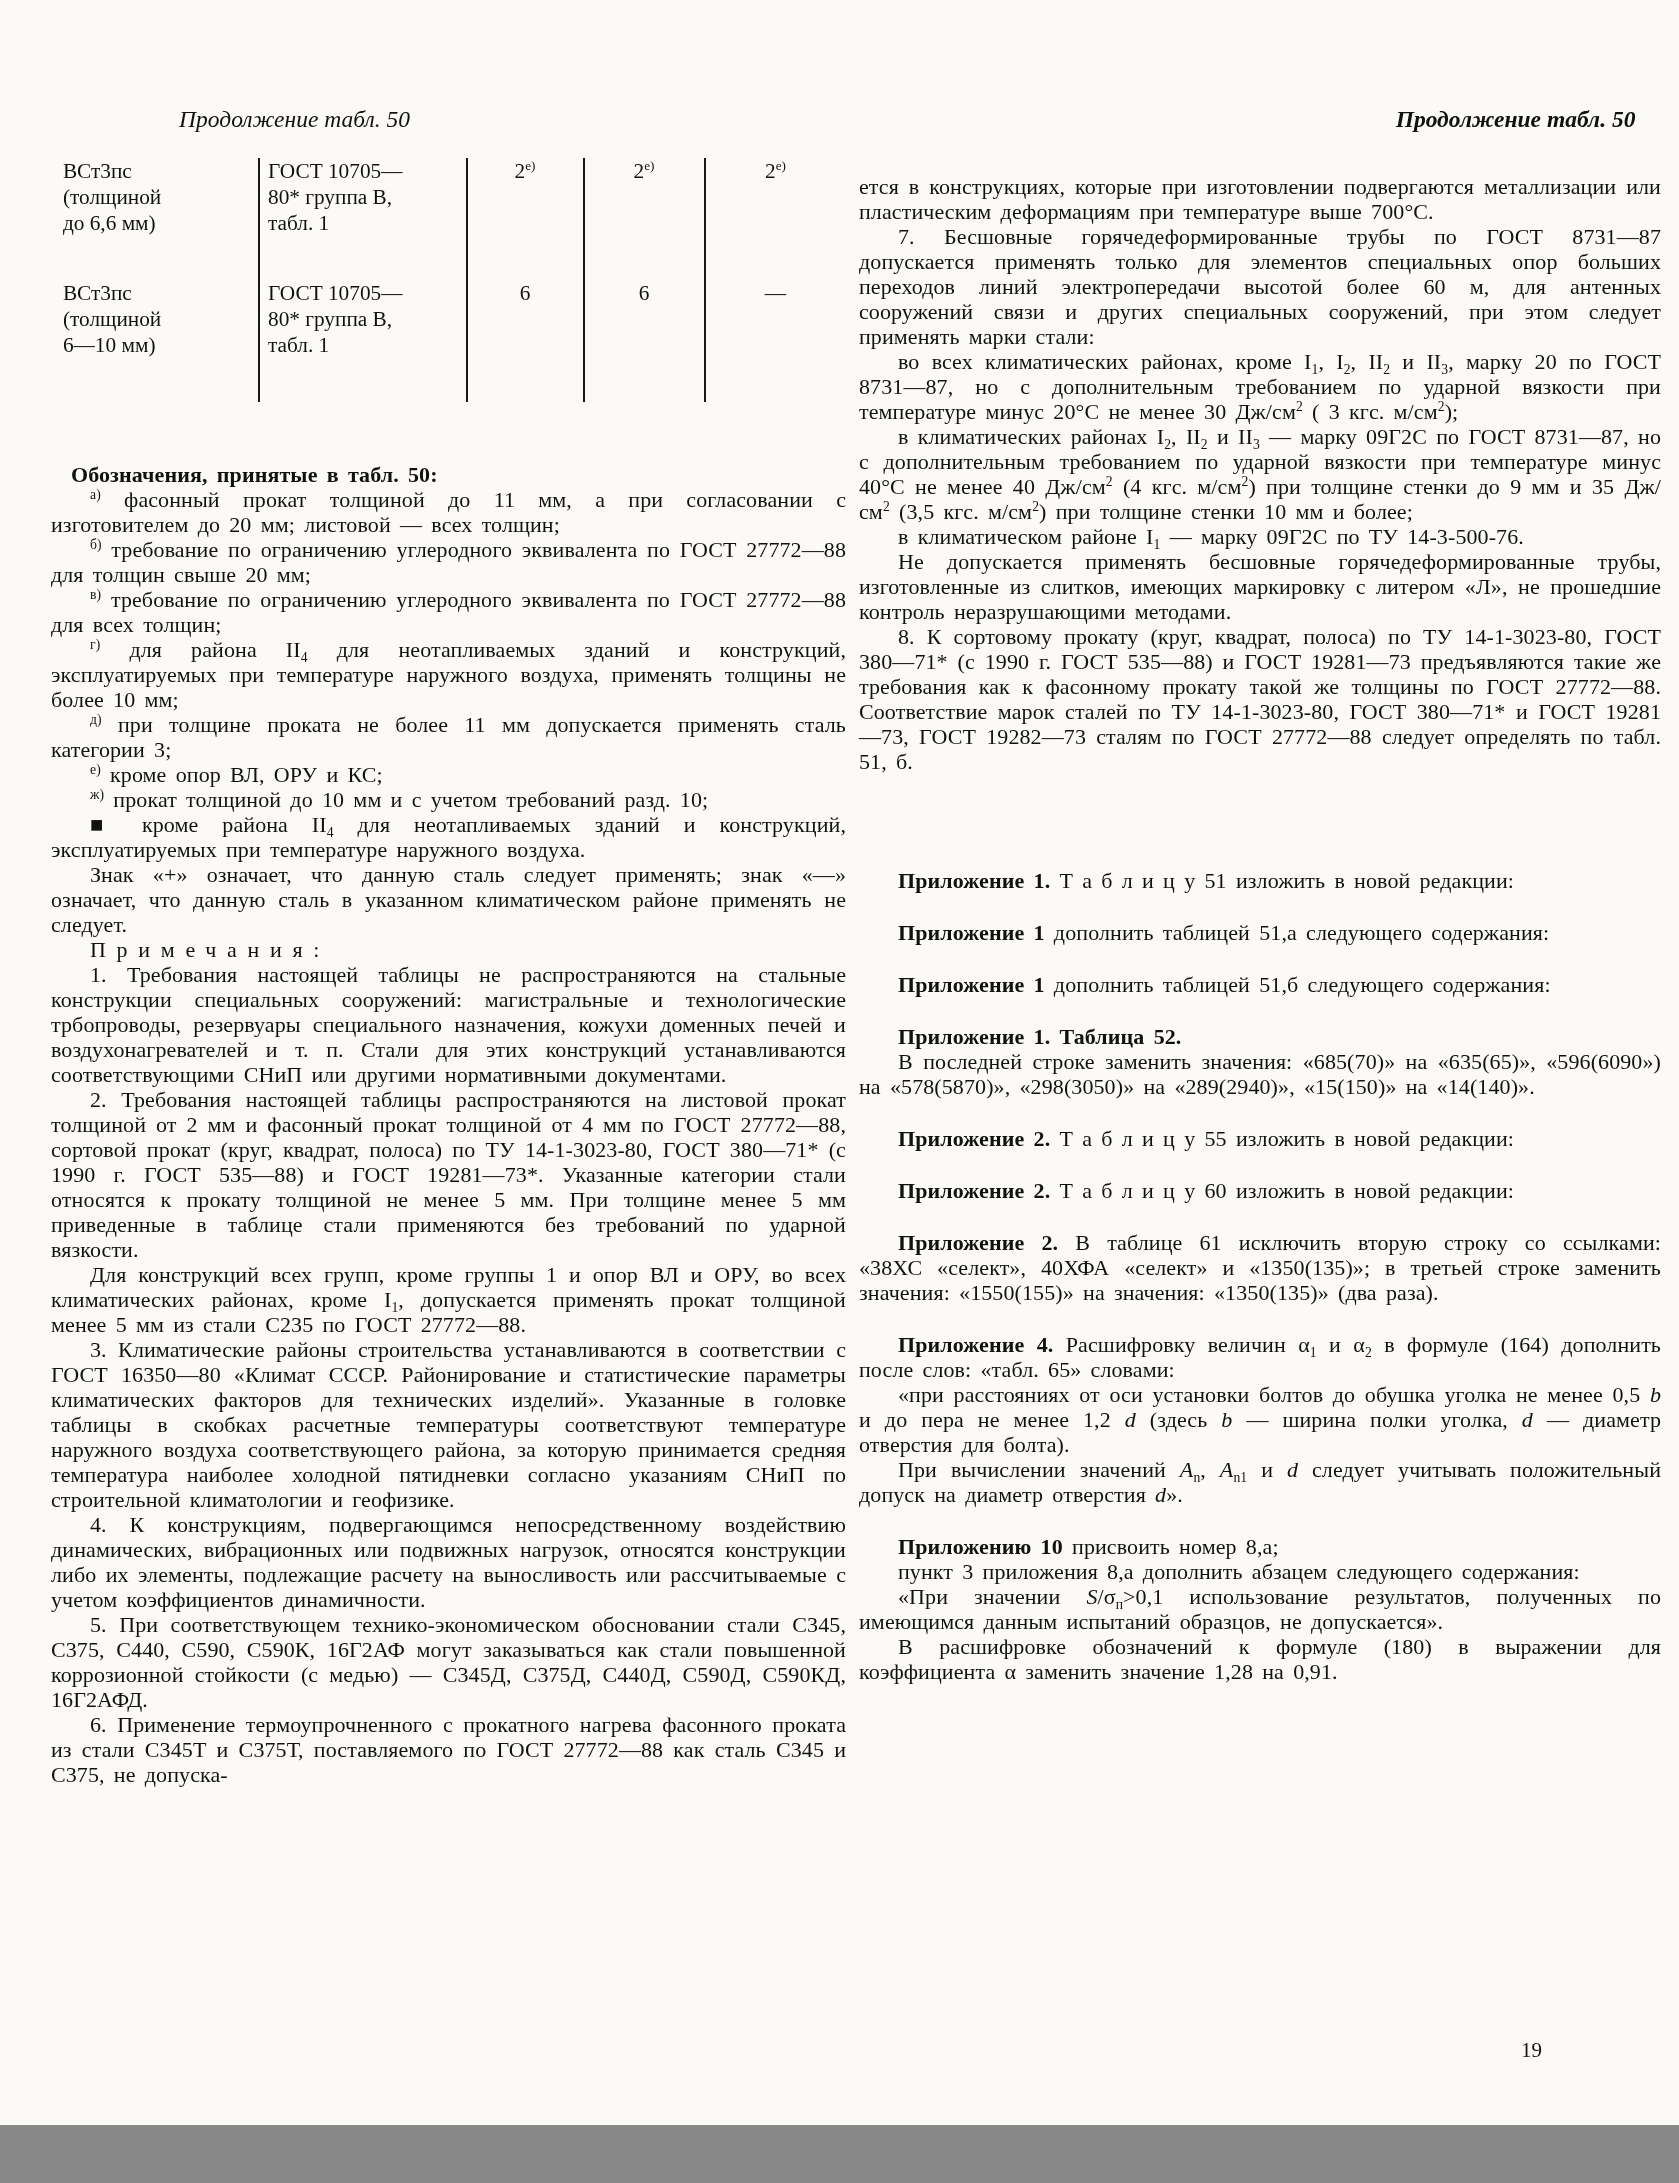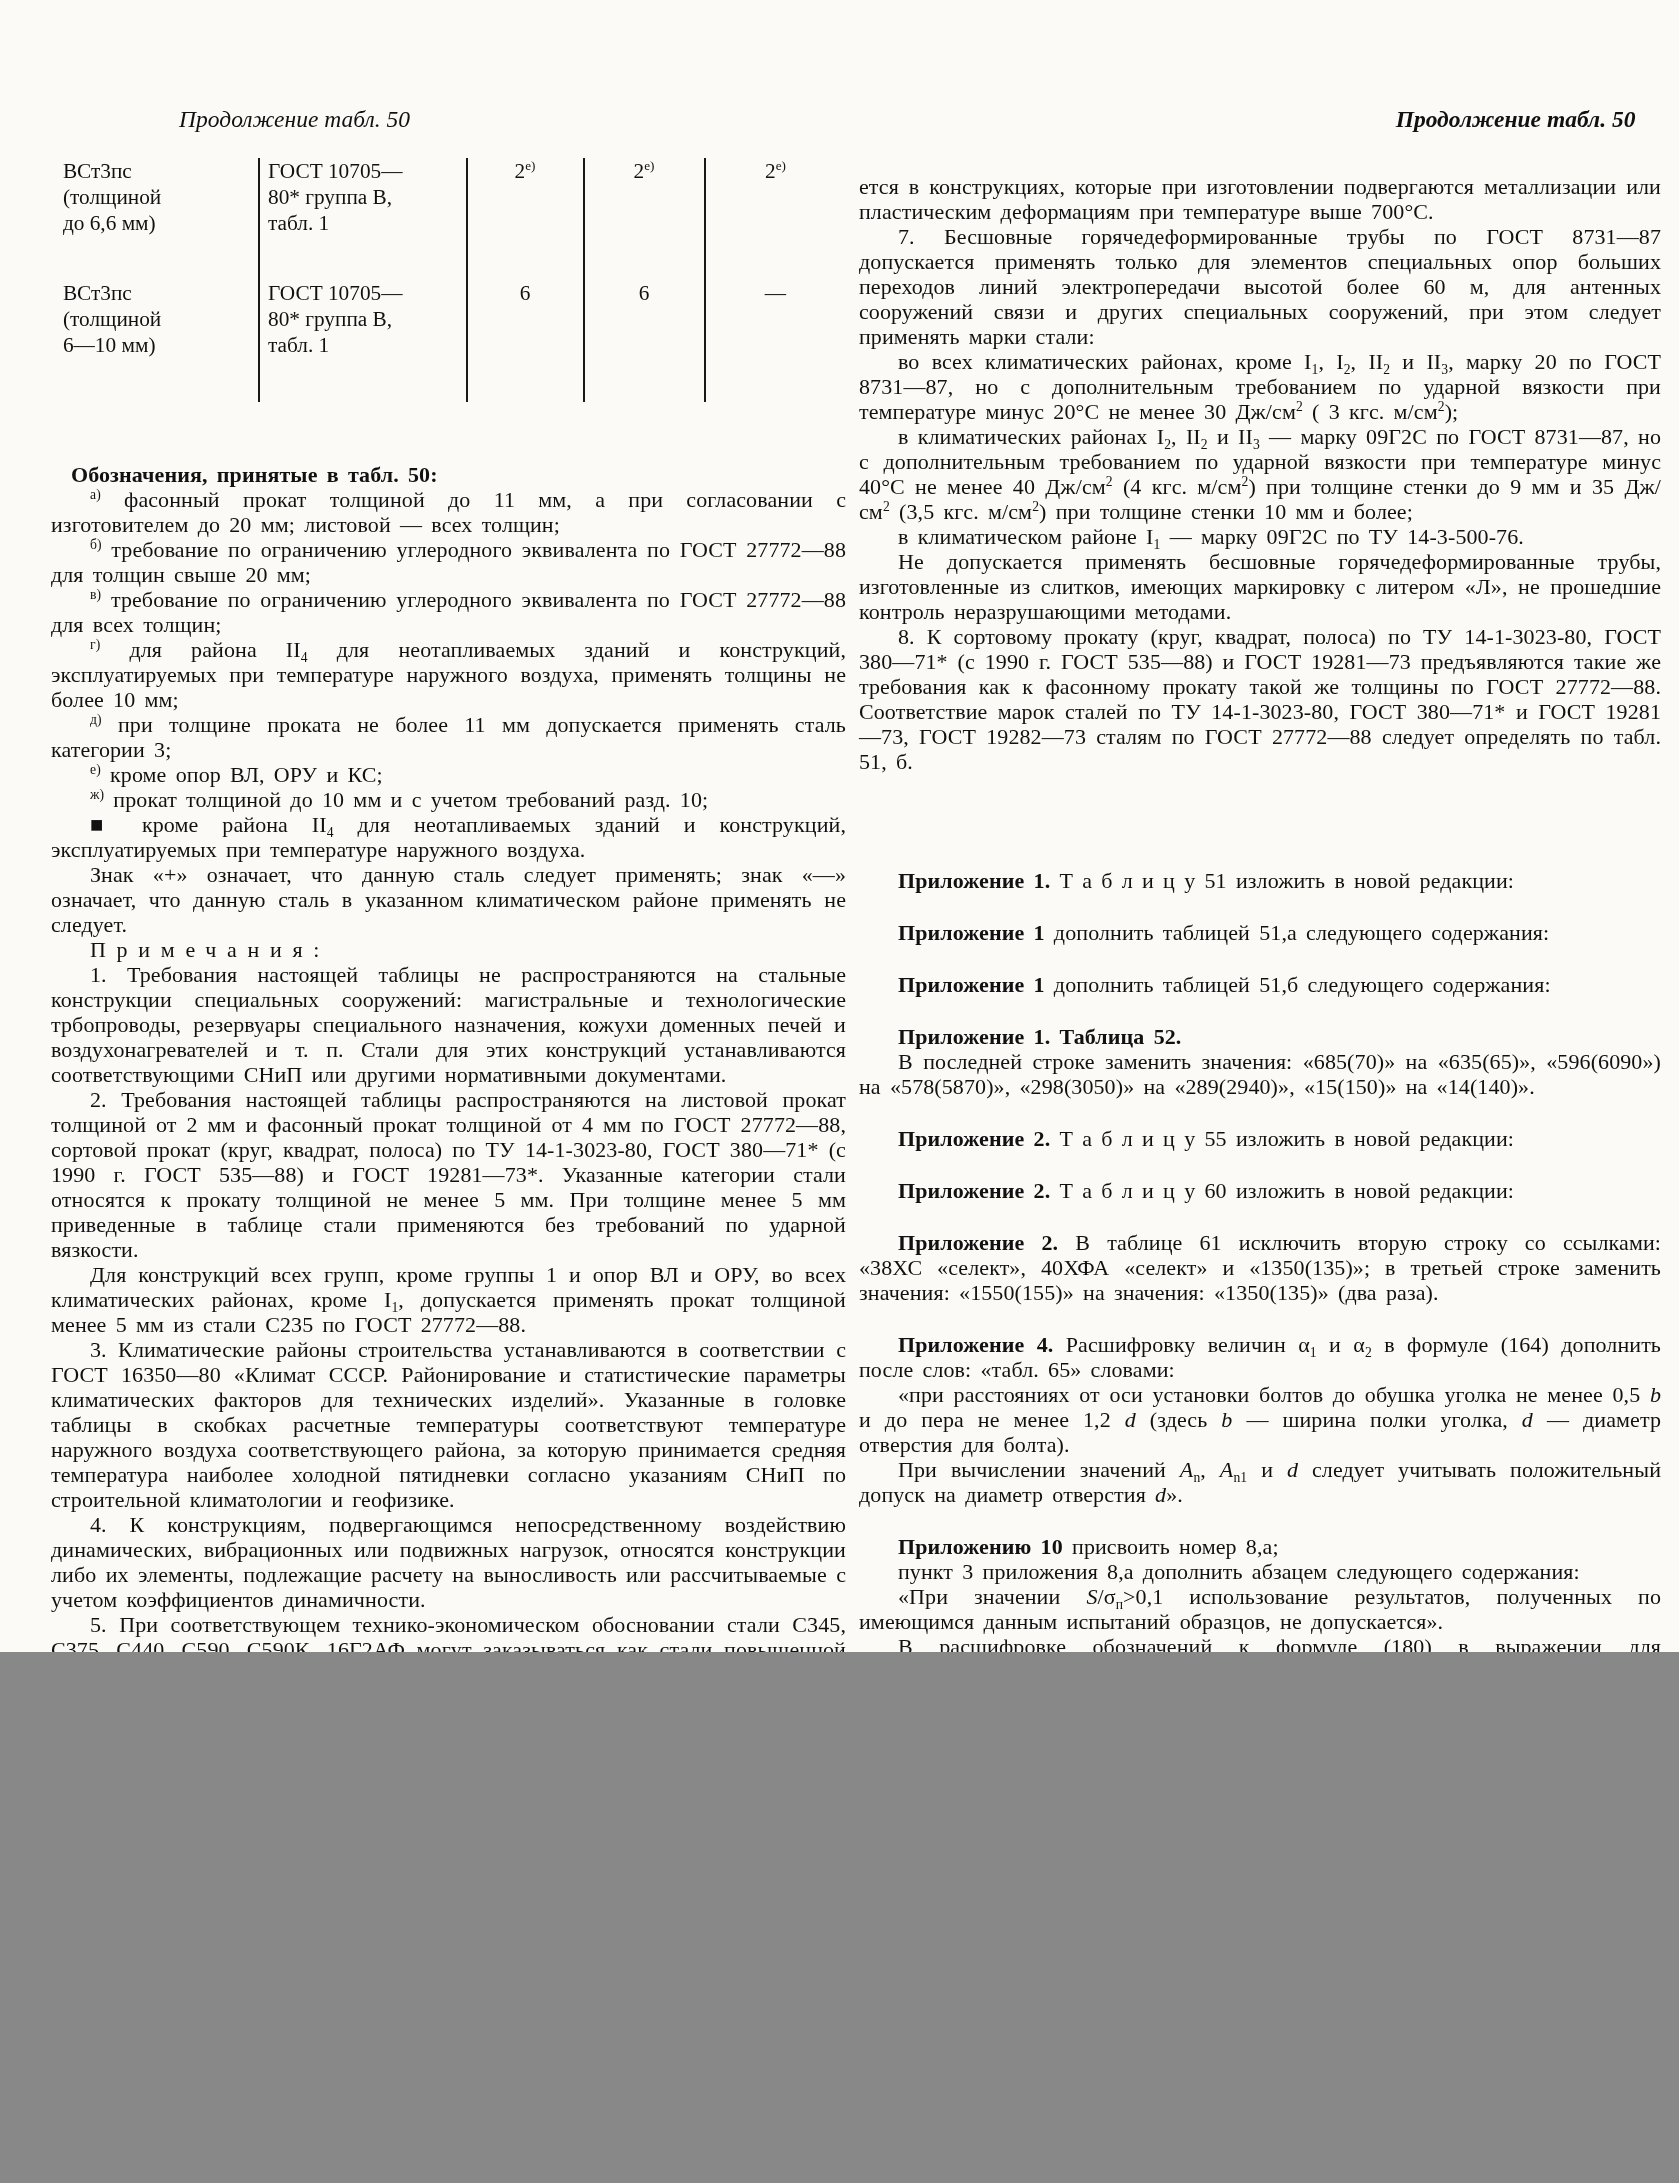--- a/index.html
+++ b/index.html
@@ -1,17 +1,17 @@
 <!DOCTYPE html>
 <html style="font-size:11.4px"><head>
 <meta charset="utf-8">
 <style>
   html,body{margin:0;padding:0;background:#888;}
   .page{
-    position:relative;width:1680px;height:1652px;background:#fbfaf6;
+    position:relative;width:1680px;height:2125px;background:#fbfaf6;
     font-family:"Liberation Serif","DejaVu Serif",serif;color:#111;
     overflow:hidden;
   }
   .col{position:absolute;top:104px;}
   .col-left{left:51px;width:795px;}
   .col-right{left:859px;width:802px;}
   .col-header{font-style:italic;font-size:23.5px;line-height:30px;white-space:nowrap;}
   .col-left .col-header{width:359px;text-align:right;}
   .col-right .col-header{width:100%;text-align:right;padding-right:25.6px;box-sizing:border-box;font-weight:bold;}
   
@@ -31,21 +31,21 @@
   .para{
     margin:0;font-size:22px;line-height:25px;text-align:justify;
     text-indent:39px;word-spacing:3.6px;letter-spacing:0.1px;
   }
   .no-indent{text-indent:0;}
   .b-head{font-weight:bold;text-indent:20px;}
   .spaced{letter-spacing:10.7px;}
   .gap{margin-top:27px;}
   .gap-lg{margin-top:94px;}
   .lead{font-weight:bold;}
-  .page-number{position:absolute;left:1521px;top:2038px;font-size:31px;font-weight:bold;}
+  .page-number{position:absolute;left:1521px;top:2038px;font-size:21px;font-weight:normal;}
 </style>
 </head>
 <body>
 
 <div class="page">
 
   <div class="col col-left">
     <div class="col-header">Продолжение табл. 50</div>
     <div class="steel-table" id="steel-table">
         <div class="trow">

